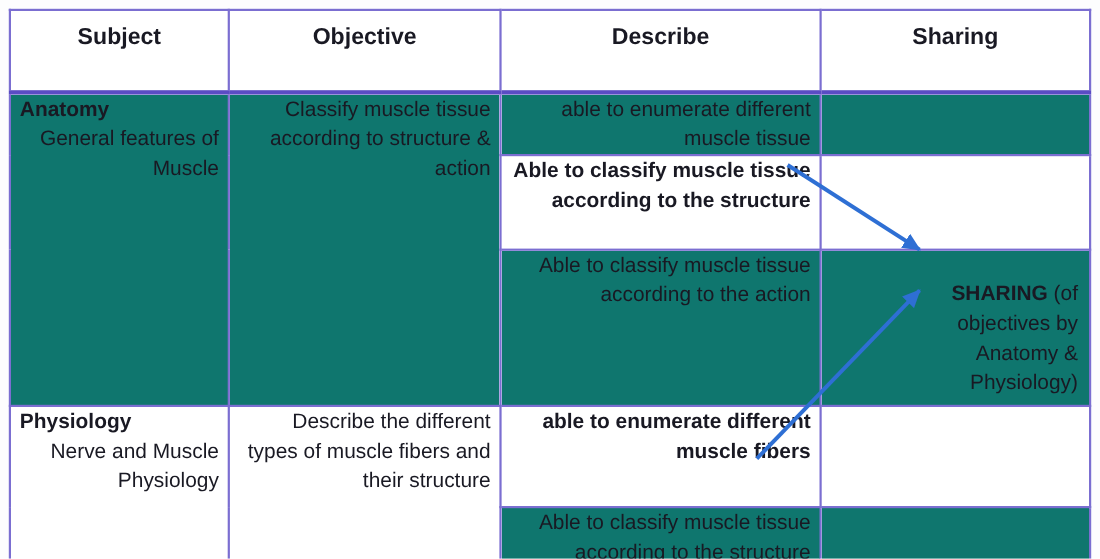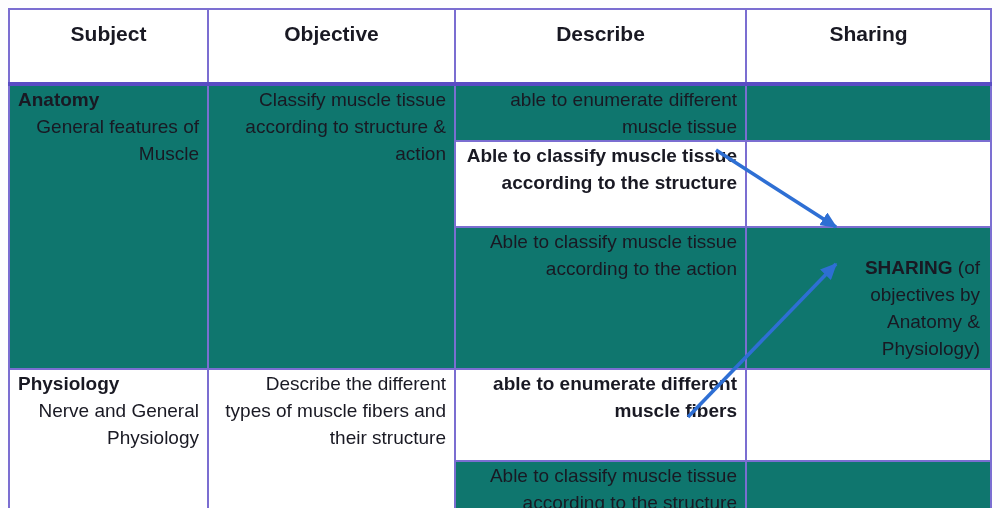--- a/index.html
+++ b/index.html
@@ -97,21 +97,21 @@
 objectives by
 Anatomy &amp;
 Physiology)</span>
         </div>
       </td>
     </tr>
 
     <tr style="height:92px">
       <td class="plain" rowspan="2">
         <div class="subject-title">Physiology</div>
-        <div class="multiline">Nerve and General
+        <div class="multiline">Nerve and Muscle
 Physiology</div>
       </td>
       <td class="plain multiline" rowspan="2">Describe the different
 types of muscle fibers and
 their structure</td>
       <td class="plain multiline bold">able to enumerate different
 muscle fibers</td>
       <td class="plain"></td>
     </tr>
 

